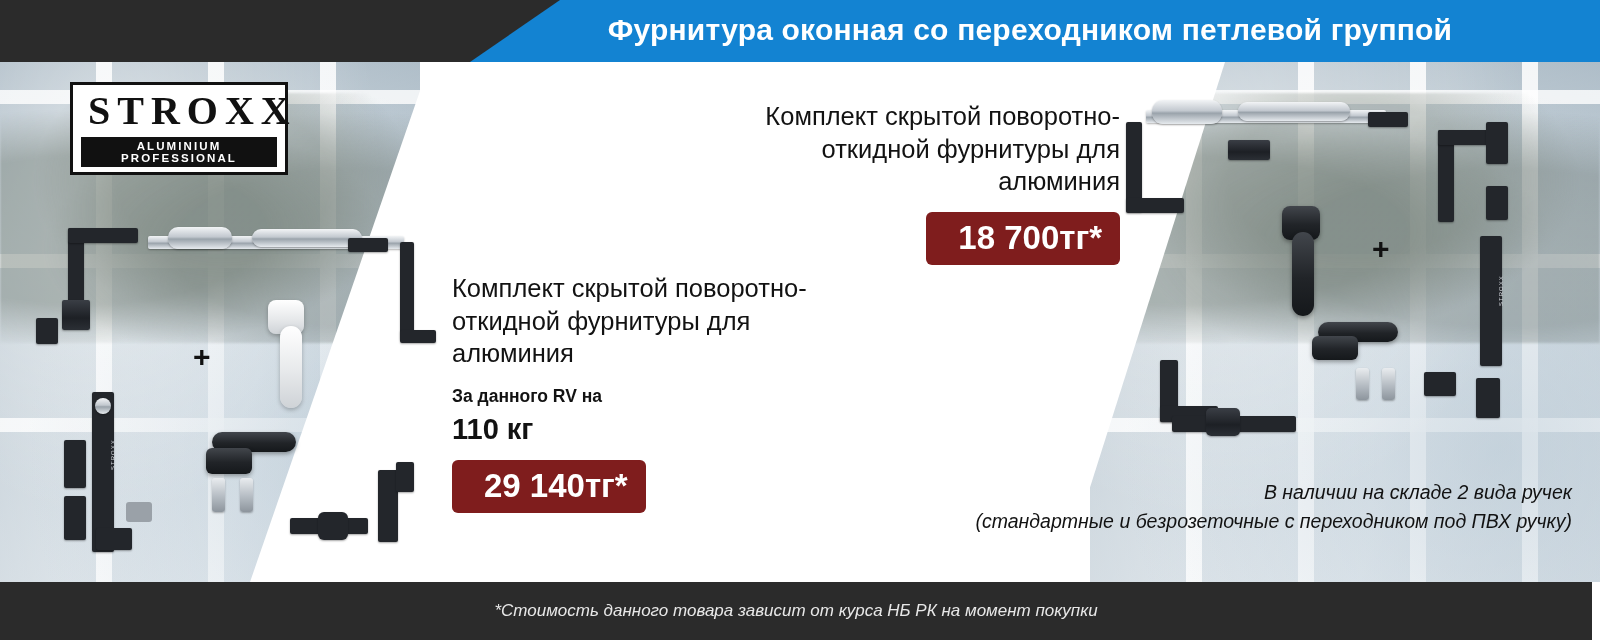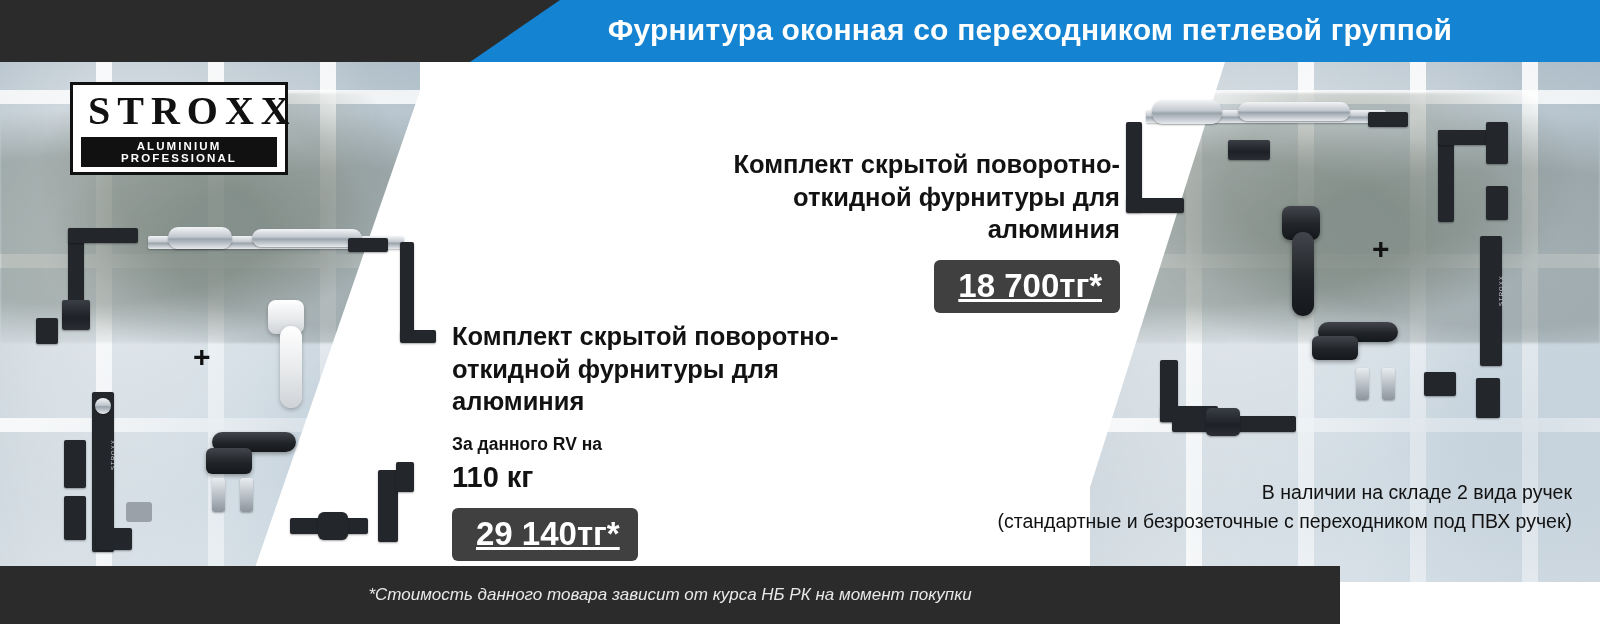--- a/index.html
+++ b/index.html
@@ -115,22 +115,22 @@
     position: absolute;
     top: 62px; left: 420px;
     width: 600px; height: 520px;
     background: #ffffff;
     z-index: 9;
   }
 
   
   .bottombar {
     position: absolute;
-    left: 0; bottom: 16px;
-    width: 1340px; height: 58px;
+    left: 0; bottom: 0;
+    width: 1592px; height: 58px;
     background: #2b2b2b;
     z-index: 40;
   }
   .bottombar-note {
     position: absolute;
     inset: 0;
     line-height: 58px;
     text-align: center;
     color: #e8e8e8;
     font-size: 17px;
@@ -167,58 +167,57 @@
     letter-spacing: 2.1px;
     padding: 3px 0 3px 0;
   }
 
   
   .block { position: absolute; z-index: 30; }
   .block-left { left: 452px; top: 272px; width: 400px; text-align: left; }
   .block-right { left: 730px; top: 100px; width: 390px; text-align: right; }
 
   .headline {
-    font-weight: bold;
+    font-weight: normal;
     font-size: 25.5px;
     line-height: 1.28;
     color: #121212;
-    margin-top: 48px;
   }
   .subline {
     margin-top: 16px;
     font-weight: bold;
     font-size: 17.5px;
     color: #121212;
   }
   .weight {
     margin-top: 6px;
     font-weight: bold;
     font-size: 29px;
     color: #121212;
   }
   .price {
     display: inline-block;
     margin-top: 14px;
-    background: #404040;
+    background: #7f1d1d;
     color: #ffffff;
     font-weight: bold;
     font-size: 33px;
-    padding: 9px 18px 11px 24px;
+    padding: 9px 18px 11px 32px;
     border-radius: 6px;
     line-height: 1;
-    text-decoration: underline;
   }
 
   
   .handle-note {
     position: absolute;
     right: 28px; bottom: 105px;
     width: 720px;
     text-align: right;
     z-index: 30;
+    font-style: italic;
     font-size: 19.5px;
     line-height: 1.45;
     color: #121212;
   }
 
   
   .plus {
     position: absolute;
     z-index: 30;
     font-weight: bold;
@@ -373,20 +372,20 @@
 
   <div class="block block-left">
     <div class="headline">Комплект скрытой поворотно-откидной фурнитуры для алюминия</div>
     <div class="subline">За данного RV на</div>
     <div class="weight">110 кг</div>
     <div class="price">29 140тг*</div>
   </div>
 
   <div class="handle-note">
     <div>В наличии на складе 2 вида ручек</div>
-    <div>(стандартные и безрозеточные с переходником под ПВХ ручек)</div>
+    <div>(стандартные и безрозеточные с переходником под ПВХ ручку)</div>
   </div>
 
   <div class="bottombar">
     <div class="bottombar-note">*Стоимость данного товара зависит от курса НБ РК на момент покупки</div>
   </div>
 
 </div>
 
 </body></html>

